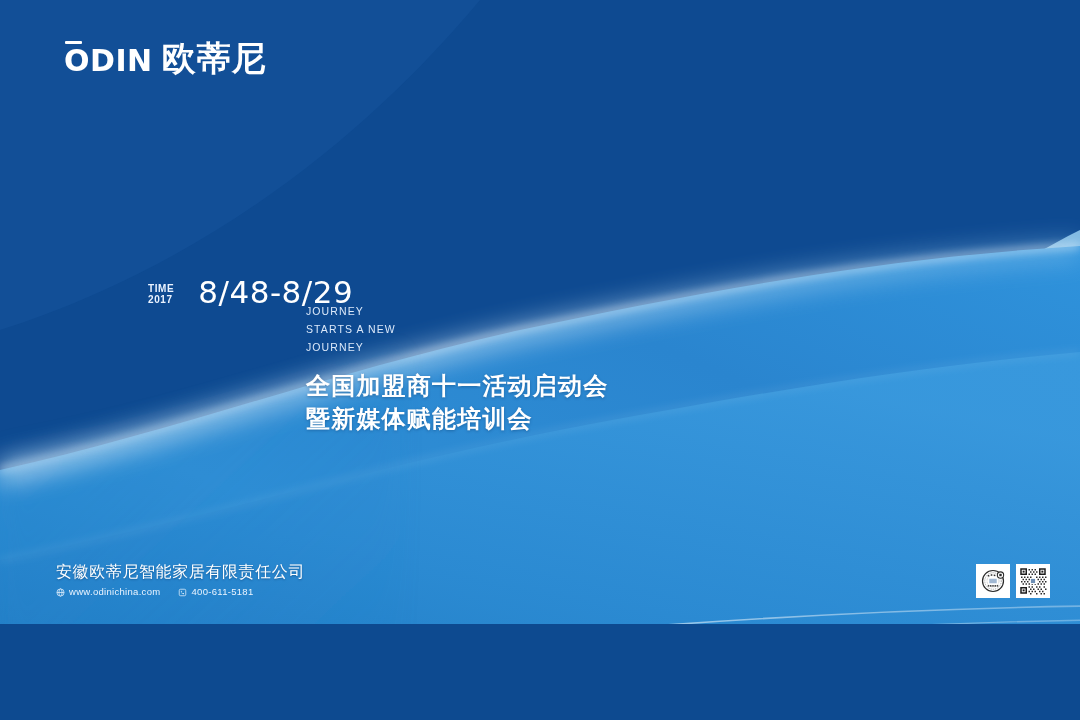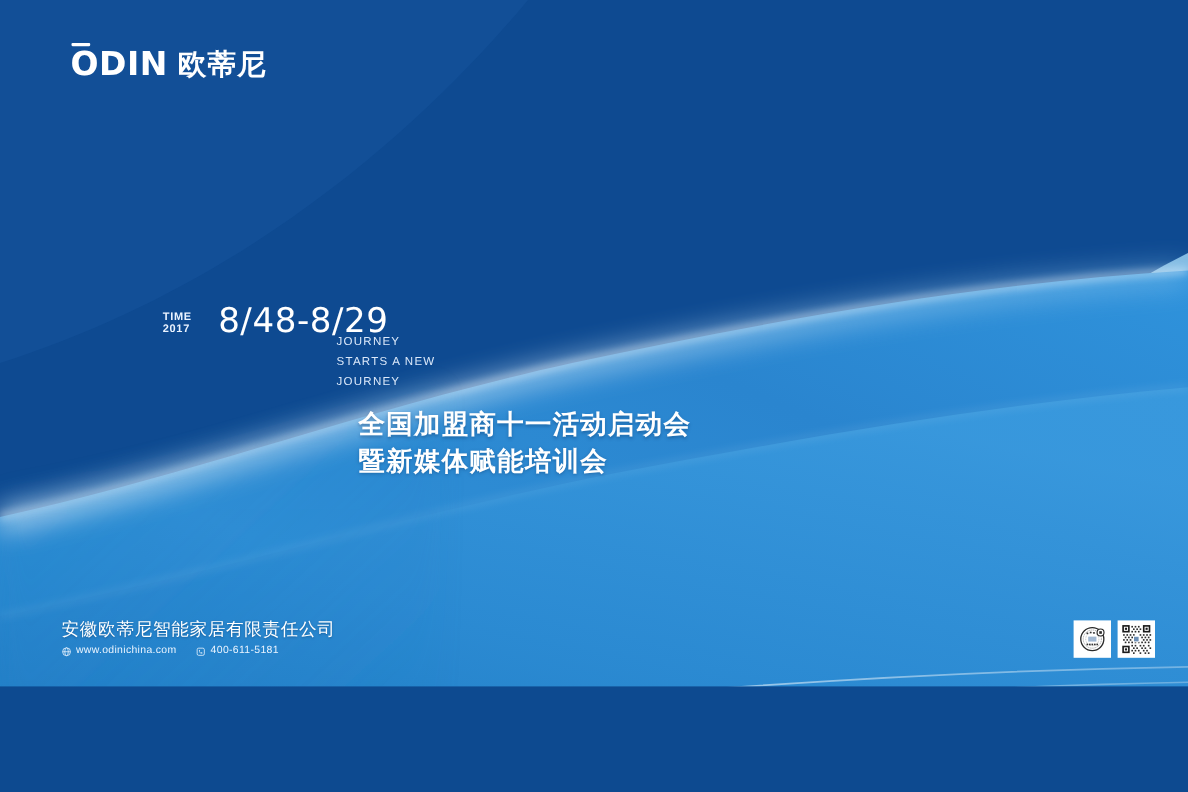--- a/index.html
+++ b/index.html
@@ -31,23 +31,23 @@
     font-size:30px;line-height:1;
     font-weight:bold;letter-spacing:.5px;
     font-family:"DejaVu Sans",sans-serif;
   }
   .logo-mark .bar{
     position:absolute;left:1px;top:-5px;width:17px;height:3px;
     background:#fff;border-radius:1px;
     transform:skewX(0deg);
   }
   .logo-cn{
-    font-size:26px;font-weight:bold;line-height:1;
+    font-size:34px;font-weight:bold;line-height:1;
     letter-spacing:1px;margin-left:5px;
-    font-family:Liberation Serif, serif;
+    font-family:Liberation Mono, monospace;
   }
 
   
   .headline{
     position:absolute;left:440px;top:112px;
     width:470px;height:240px;
     pointer-events:none;
   }
   .headline svg{display:block;width:100%;height:100%;}
   .hl-text{
@@ -83,21 +83,20 @@
   }
 
   
   .subtitle{
     position:absolute;left:306px;top:370px;
     color:#ffffff;
     font-size:24px;line-height:33px;
     font-weight:bold;letter-spacing:1.2px;
     font-family:"DejaVu Sans","Liberation Sans",sans-serif;
     text-shadow:0 1px 3px rgba(4,38,82,.35);
-    margin-left:20px;
   }
 
   
   .footer{
     position:absolute;left:56px;bottom:26px;
     color:#ffffff;
   }
   .footer-company{
     font-size:16px;font-weight:normal;letter-spacing:.6px;
     line-height:18px;

